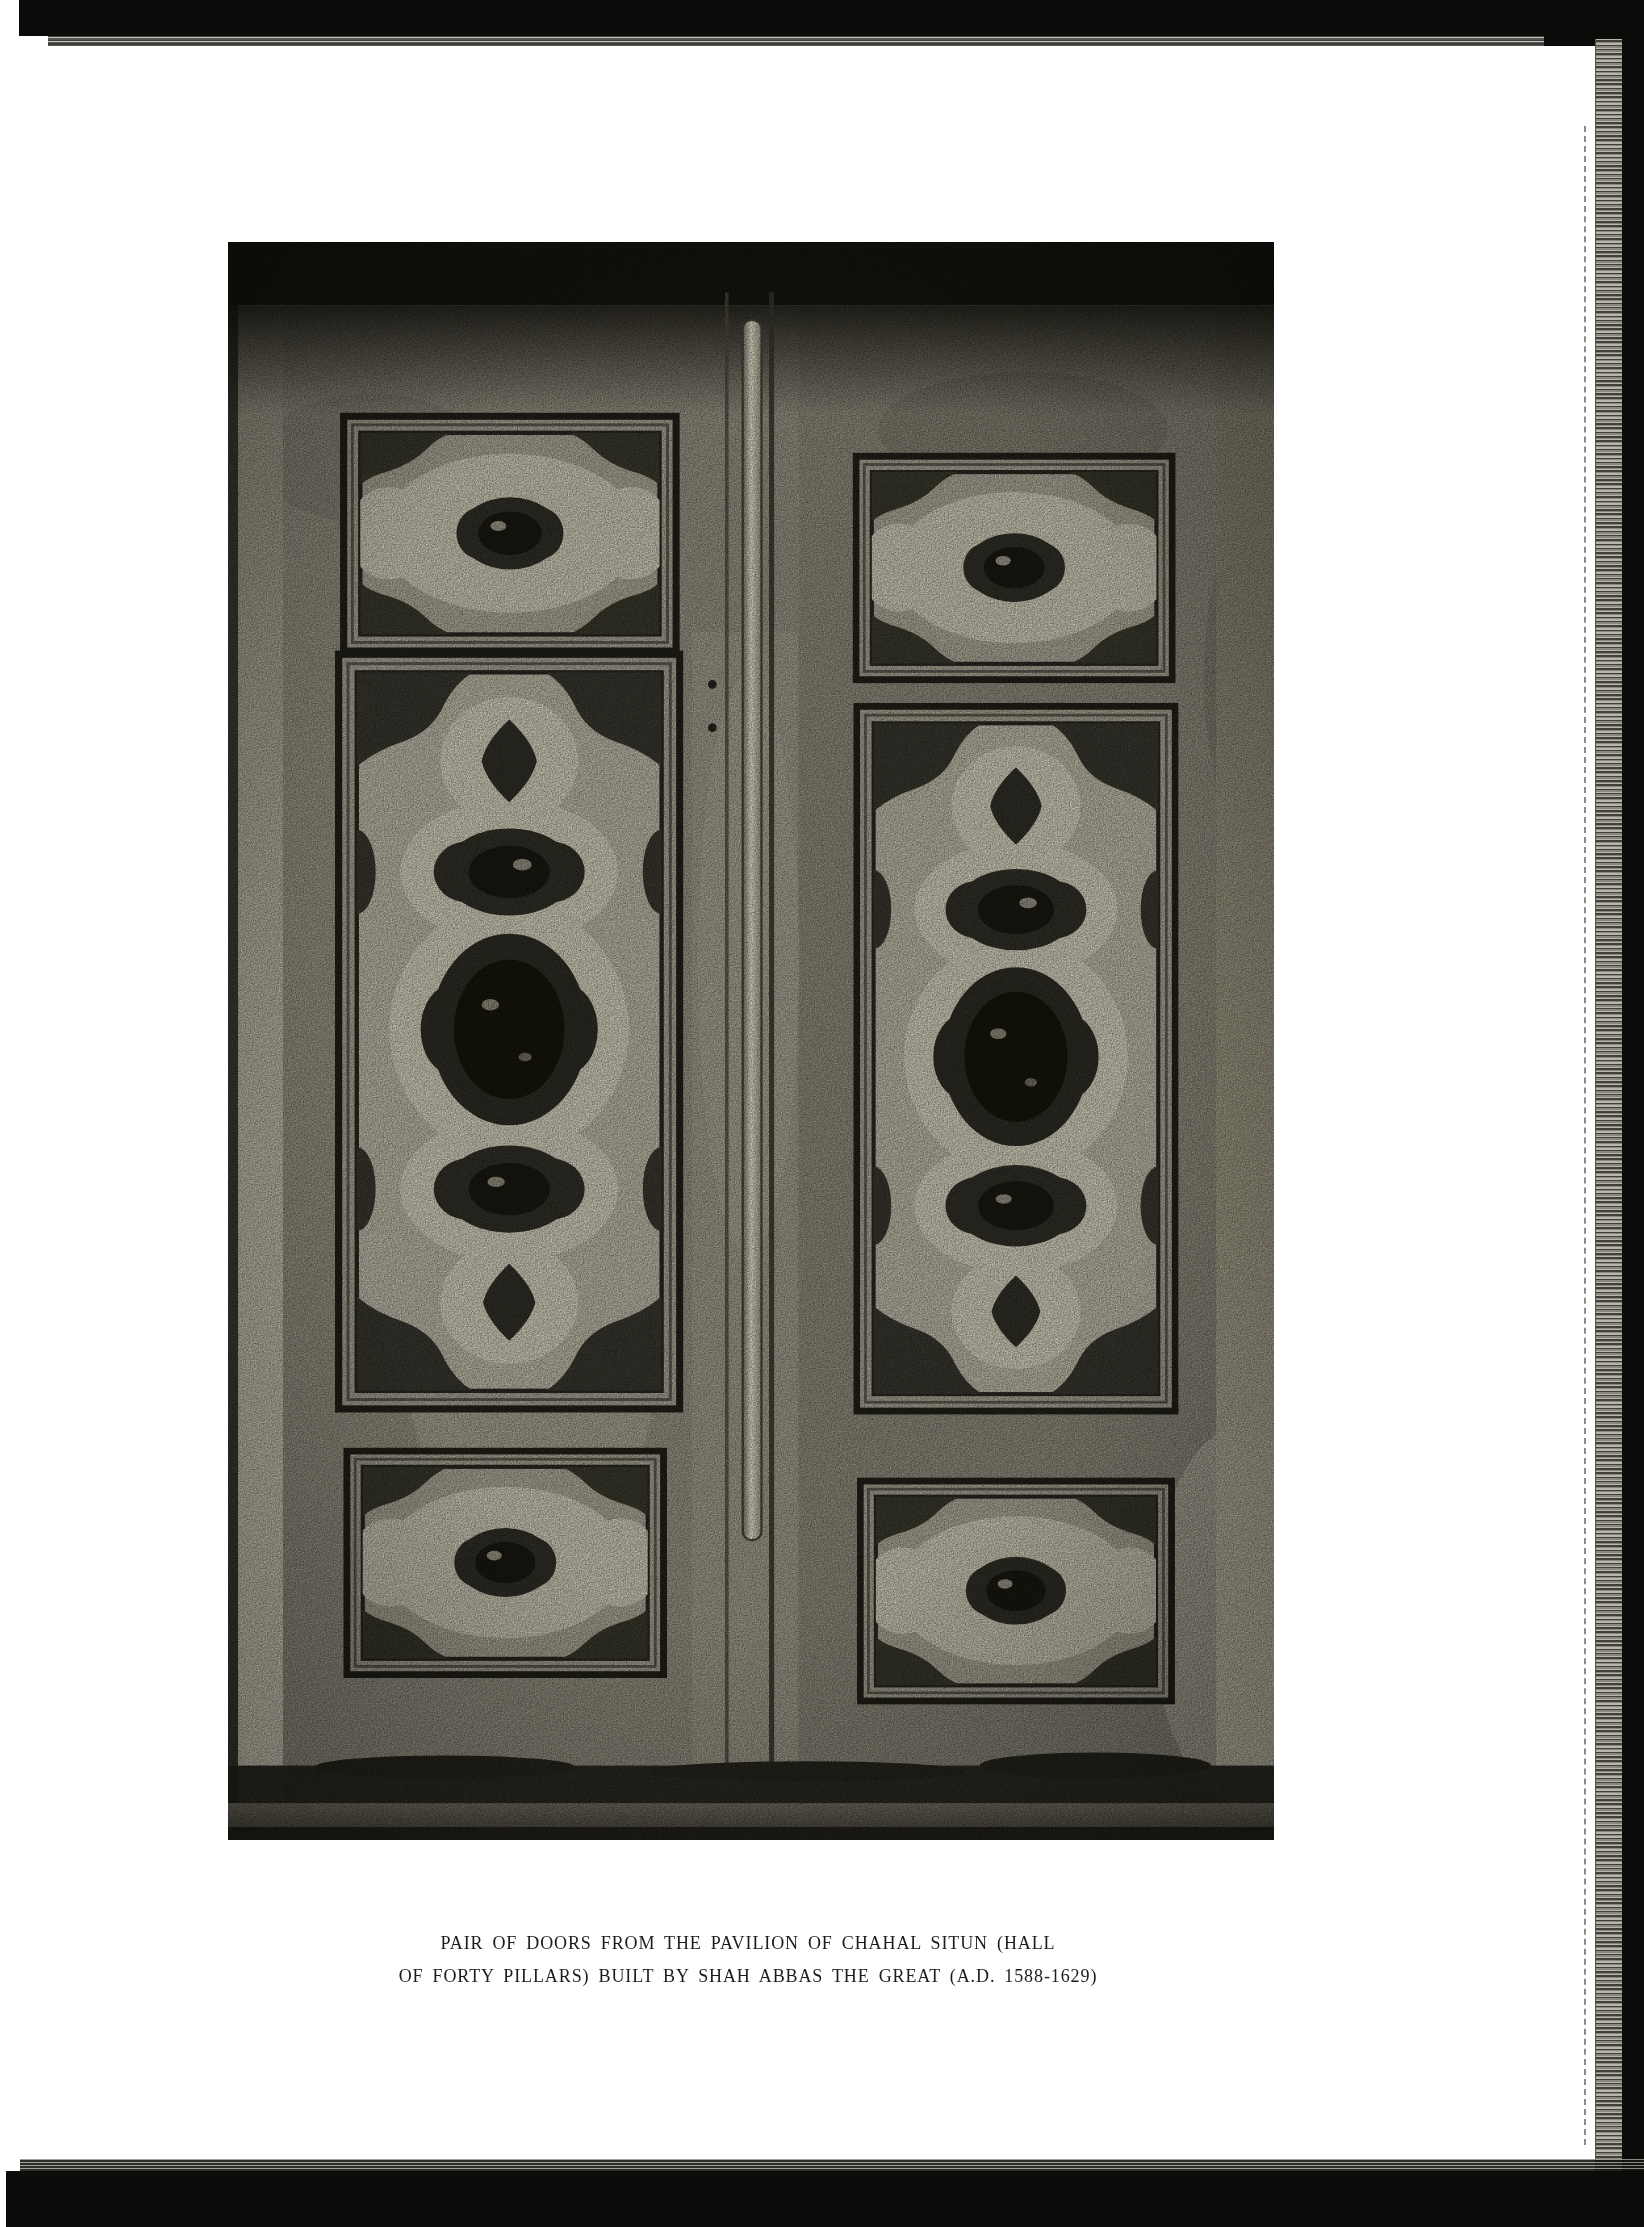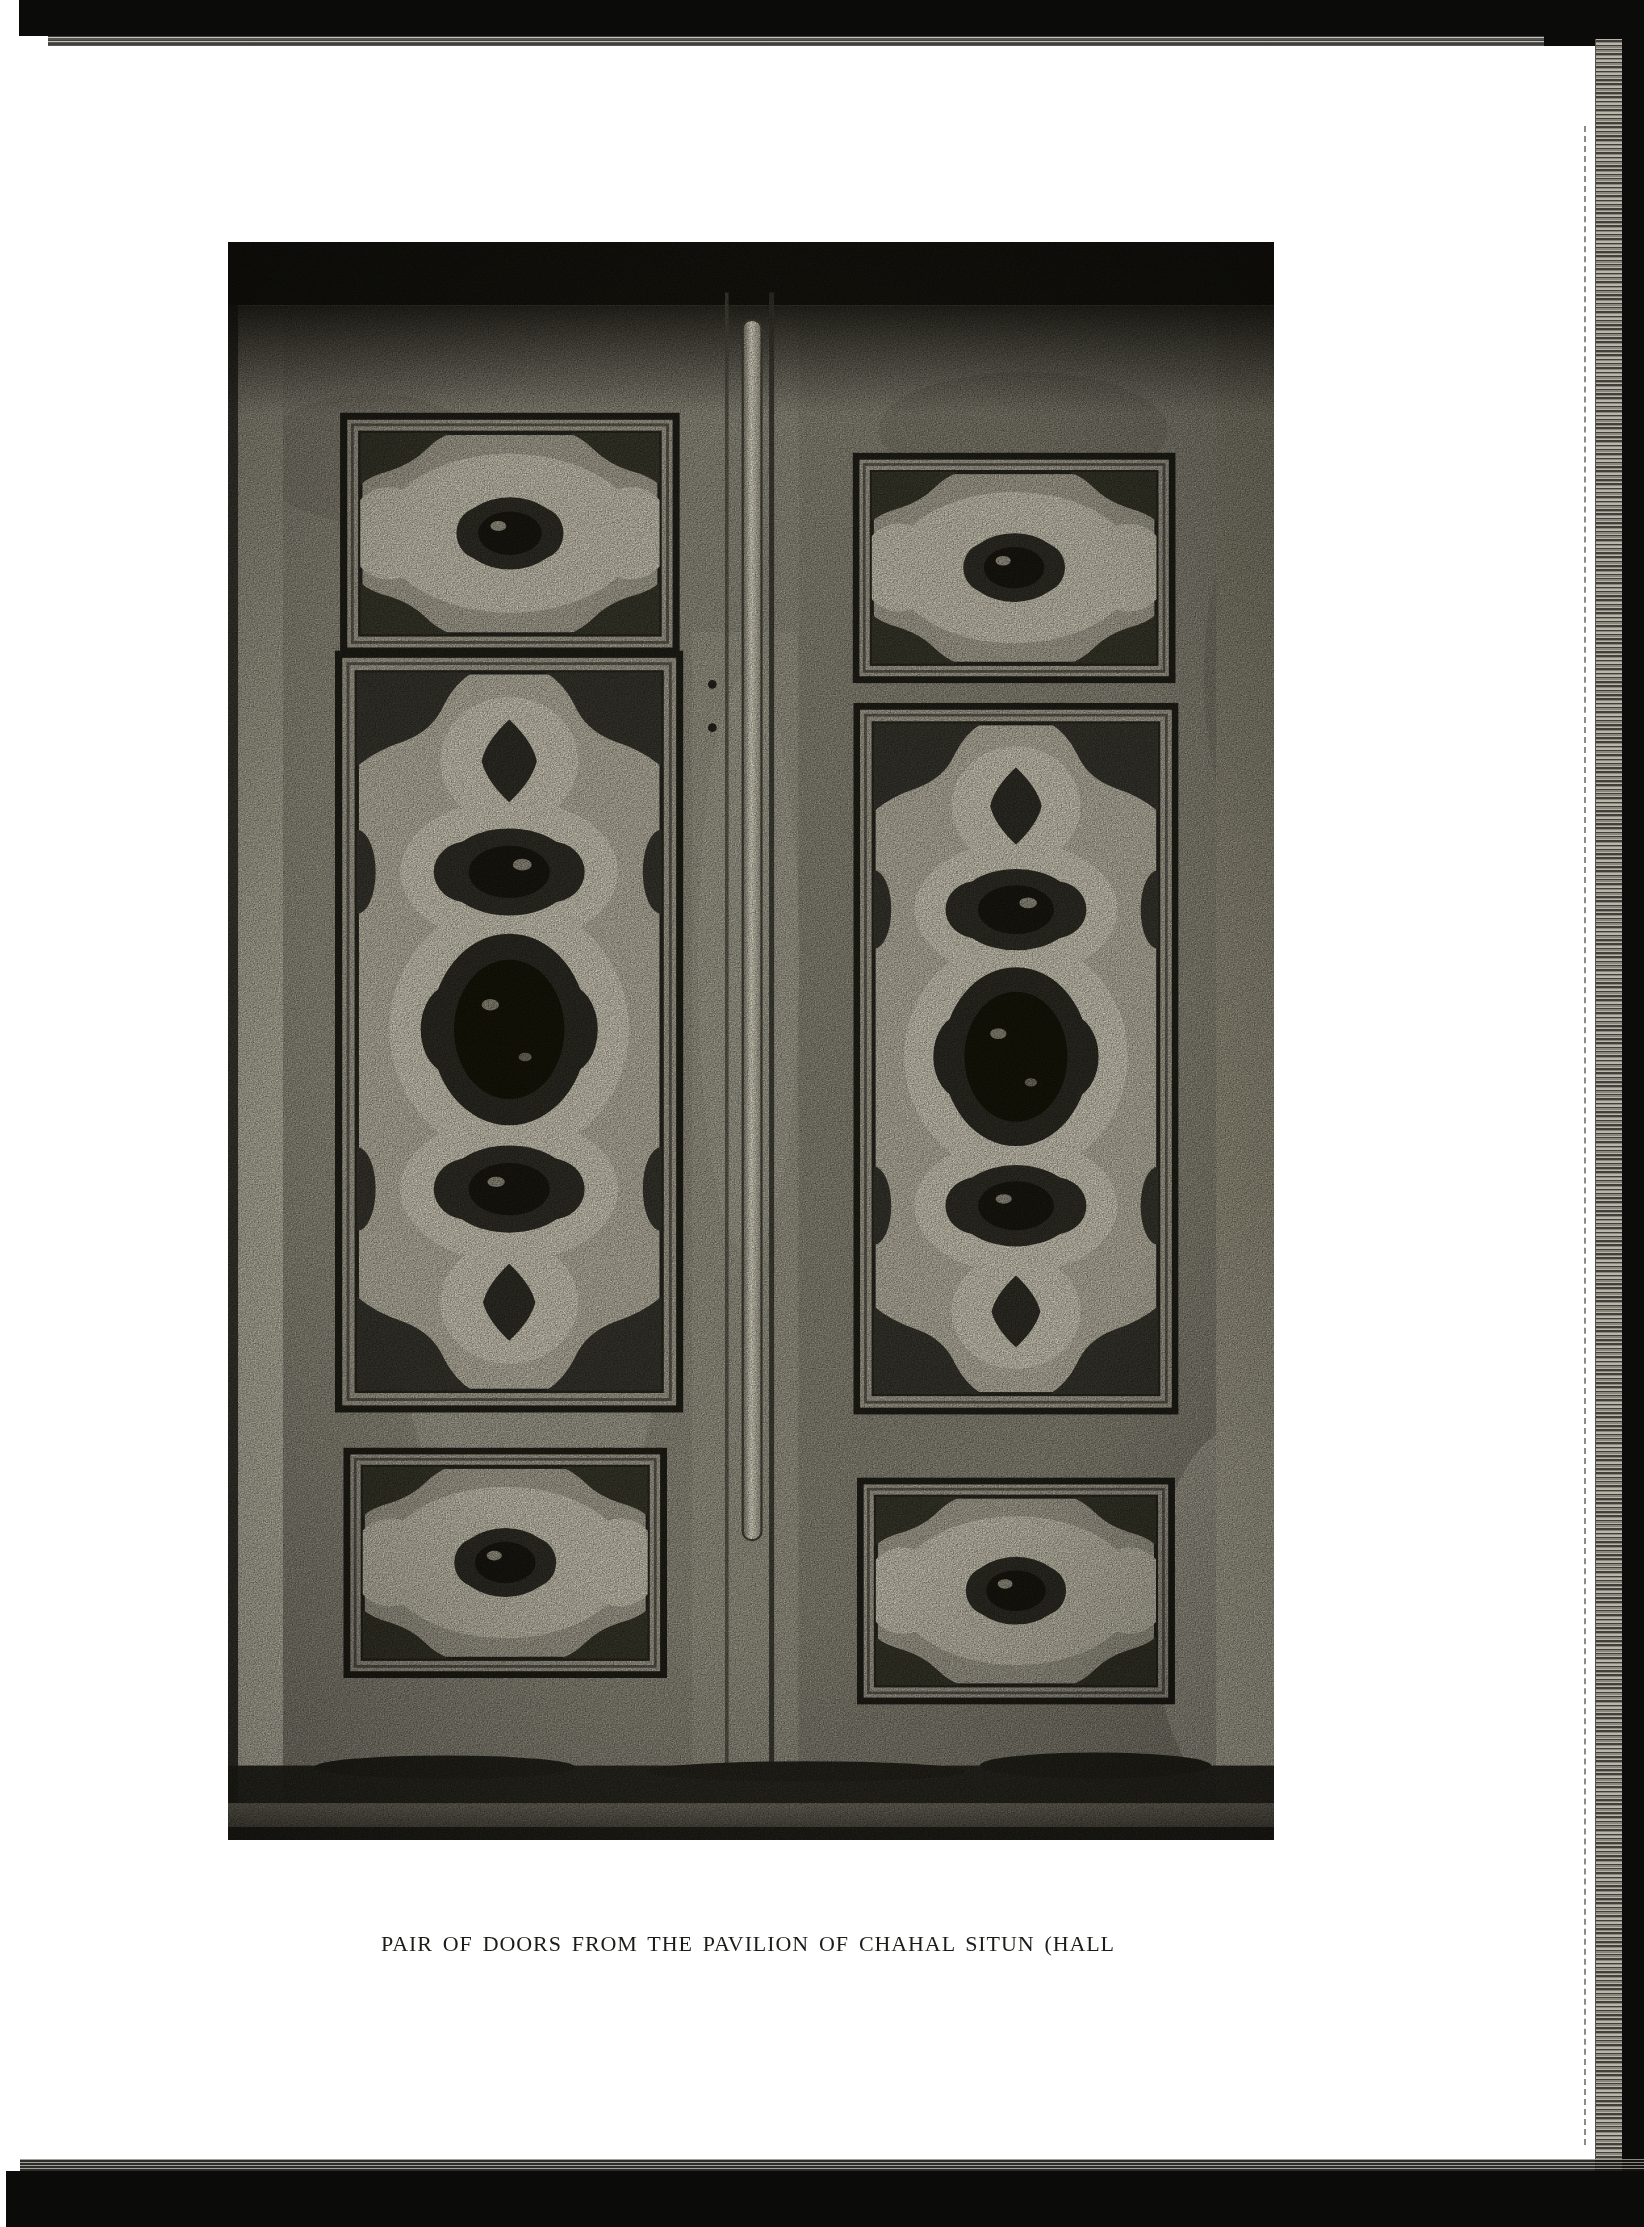--- a/index.html
+++ b/index.html
@@ -52,21 +52,21 @@
   }
   
   .photo-wrap{
     position:absolute;left:228px;top:242px;width:1046px;height:1598px;
   }
   .photo-wrap svg{display:block;width:100%;height:100%;}
   
   .caption{
     position:absolute;left:166px;top:1927px;width:1164px;margin:0;
     text-align:center;color:var(--caption-ink);
-    font-size:22px;line-height:33px;letter-spacing:0.9px;word-spacing:3.6px;
+    font-size:18px;line-height:33px;letter-spacing:0.9px;word-spacing:3.6px;
   }
   .cap-line{display:block;white-space:nowrap;}
 </style>
 </head>
 <body>
 
 <div class="page">
 
   <div class="scan-bar-top"></div>
   <div class="scan-corner-tr"></div>
@@ -228,17 +228,18 @@
         <rect x="0" y="2160" width="1447" height="51" fill="url(#gFloor)"></rect>
         <rect x="0" y="2193" width="1447" height="18" fill="#23221b"></rect>
 
         <rect x="0" y="0" width="1447" height="2211" fill="url(#gVig)"></rect>
         <rect x="0" y="0" width="1447" height="2211" filter="url(#grain)" opacity="0.45"></rect>
       </svg>
     </div>
 
     <figcaption class="caption">
       <span class="cap-line">PAIR OF DOORS FROM THE PAVILION OF CHAHAL SITUN (HALL</span>
+      <span class="cap-line">OF FORTY PILLARS) BUILT BY SHAH ABBAS THE GREAT (A.D. 1588-1629)</span>
     </figcaption>
   </figure>
 
 </div>
 
 
 </body></html>

